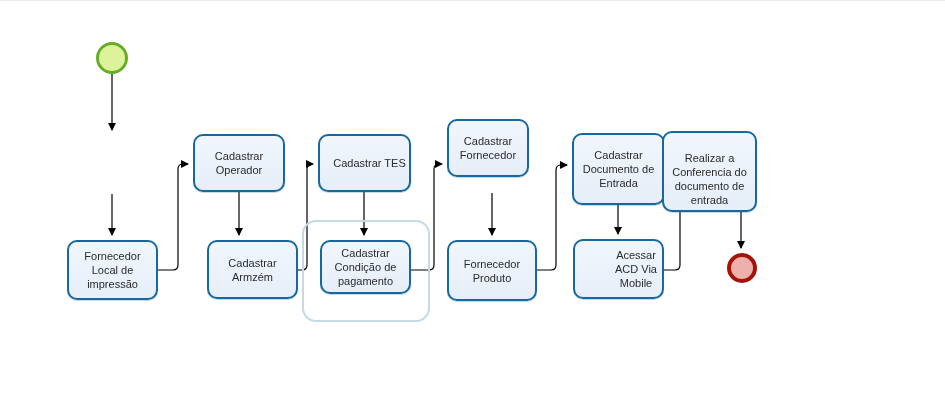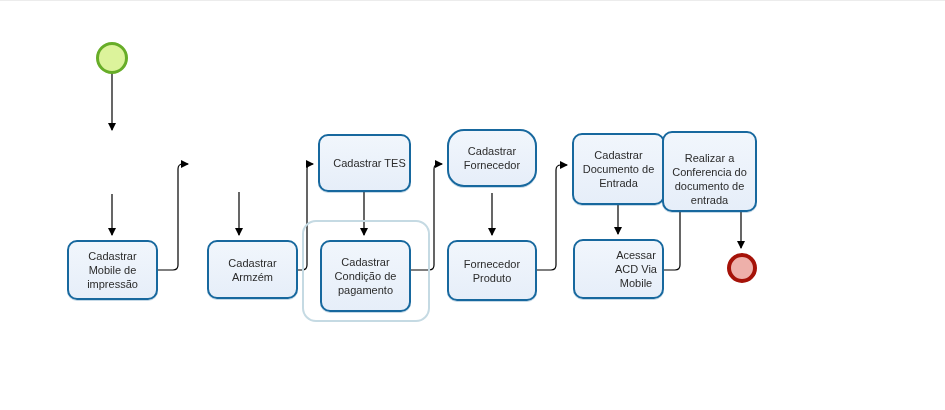--- a/index.html
+++ b/index.html
@@ -28,26 +28,26 @@
   #group-box{
     position:absolute;left:302px;top:219px;width:128px;height:102px;
     box-sizing:border-box;border:2px solid #c5dae3;border-radius:14px;
     background:transparent;
   }
   #connectors{position:absolute;left:0;top:0;pointer-events:none;}
   
   #n1{left:67px;top:134px;width:91px;height:59px;}
   #n2{left:193px;top:133px;width:92px;height:58px;}
   #n3{left:318px;top:133px;width:93px;height:58px;padding-left:12px;}
-  #n4{left:447px;top:128px;width:90px;height:58px;border-radius:17px;}
+  #n4{left:447px;top:118px;width:82px;height:58px;}
   #n5{left:572px;top:132px;width:93px;height:72px;justify-content:center;}
   #n6{left:662px;top:130px;width:95px;height:81px;align-items:flex-end;}
   #n7{left:67px;top:239px;width:91px;height:60px;}
   #n8{left:194px;top:239px;width:91px;height:59px;margin-left:13px;}
-  #n9{left:320px;top:239px;width:91px;height:72px;}
+  #n9{left:320px;top:239px;width:91px;height:54px;}
   #n10{left:447px;top:239px;width:90px;height:61px;}
   #n11{left:573px;top:238px;width:91px;height:60px;padding-left:37px;}
 </style>
 </head>
 <body>
 
 <div id="canvas">
 
   <svg id="connectors" width="945" height="410" viewBox="0 0 945 410">
     <defs>
@@ -69,35 +69,38 @@
       <path marker-end="url(#arw)" d="M664 269 L675 269 Q680 269 680 264 L680 169 Q680 164 685 164 L689 164"></path>
       <path marker-end="url(#arw)" d="M741 195 L741 247"></path>
     </g>
   </svg>
 
   <div id="group-box"></div>
 
   <div id="start-event" class="event"></div>
   <div id="end-event" class="event"></div>
 
+  <div id="n2" class="node">
+      <span>Cadastrar Operador</span>
+    </div>
   <div id="n3" class="node">
       <span>Cadastrar TES</span>
     </div>
   <div id="n4" class="node">
       <span>Cadastrar Fornecedor</span>
     </div>
   <div id="n5" class="node">
       <span>Cadastrar Documento de Entrada</span>
     </div>
   <div id="n6" class="node">
       <span>Realizar a Conferencia do documento de entrada</span>
     </div>
 
   <div id="n7" class="node">
-      <span>Cadastrar Mobile de impressão</span>
+      <span>Fornecedor Local de impressão</span>
     </div>
   <div id="n8" class="node">
       <span>Cadastrar Armzém</span>
     </div>
   <div id="n9" class="node">
       <span>Cadastrar Condição de pagamento</span>
     </div>
   <div id="n10" class="node">
       <span>Fornecedor Produto</span>
     </div>

